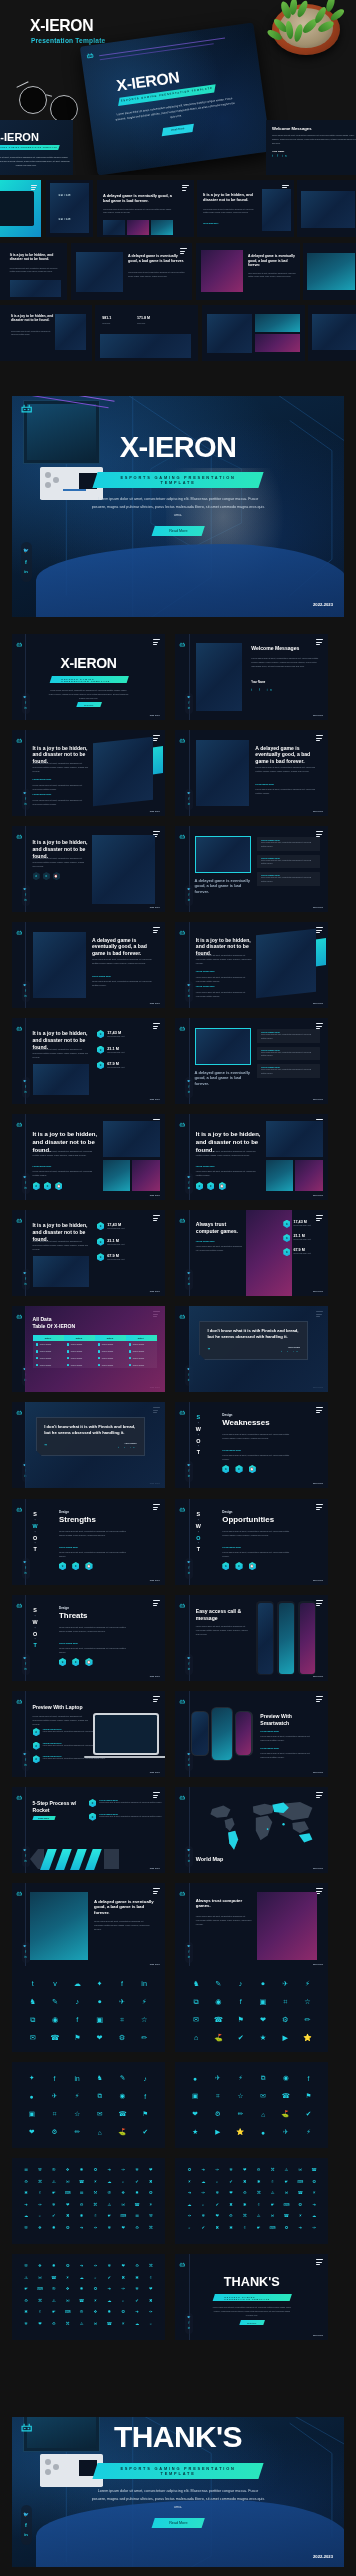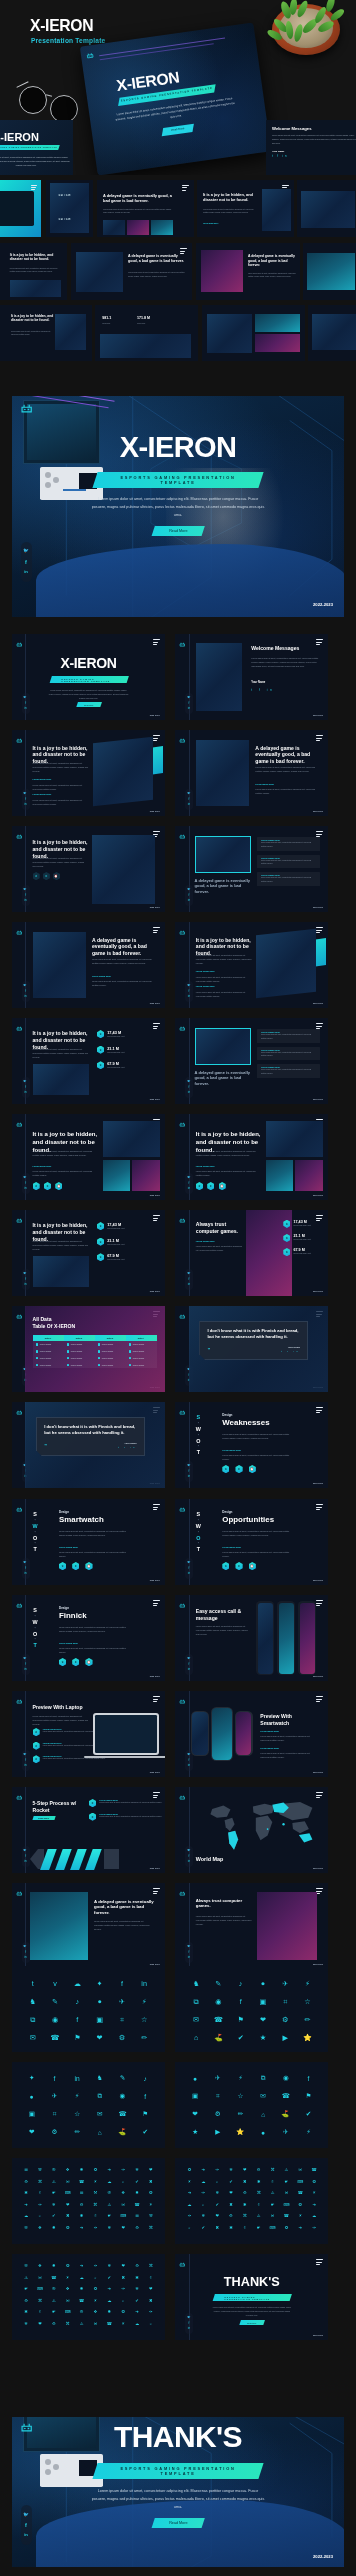--- a/index.html
+++ b/index.html
@@ -1050,21 +1050,21 @@
   <div class="swotcol" style="position:absolute;left:20.5px;top:12px;">
               <b class="">S</b>
               <i>•</i>
               <b class="on">W</b>
               <i>•</i>
               <b class="">O</b>
               <i>•</i>
               <b class="">T</b>
             </div>
   <div style="position:absolute;left:47px;top:11px;font-size:3px;font-weight:bold;color:#dbe4ee;">Design</div>
-  <h3 style="position:absolute;left:47px;top:15.7px;font-size:7.9px;">Smartwatch</h3>
+  <h3 style="position:absolute;left:47px;top:15.7px;font-size:7.9px;">Strengths</h3>
   <div class="body" style="position:absolute;left:47px;top:30px;width:72px;">Lorem ipsum dolor sit amet, consectetuer adipiscing elit. Maecenas porttitor congue massa. Fusce posuere, magna sed pulvinar.</div>
   <div class="lbl" style="position:absolute;left:47px;top:47px;">Lorem ipsum dolor</div>
   <div class="body" style="position:absolute;left:47px;top:51px;width:72px;">Lorem ipsum dolor sit amet, consectetuer adipiscing elit. Maecenas porttitor congue.</div>
   <div style="position:absolute;left:47px;top:63px;display:flex;gap:6px;">
     <div class="hexi">★</div>
     <div class="hexi">➤</div>
     <div class="hexi">⏰</div>
   </div>
           </div>
           <div class="slide" style="width:153px;height:86px;">
@@ -1130,21 +1130,21 @@
   <div class="swotcol" style="position:absolute;left:20.5px;top:12px;">
               <b class="">S</b>
               <i>•</i>
               <b class="">W</b>
               <i>•</i>
               <b class="">O</b>
               <i>•</i>
               <b class="on">T</b>
             </div>
   <div style="position:absolute;left:47px;top:11px;font-size:3px;font-weight:bold;color:#dbe4ee;">Design</div>
-  <h3 style="position:absolute;left:47px;top:15.7px;font-size:7.9px;">Finnick</h3>
+  <h3 style="position:absolute;left:47px;top:15.7px;font-size:7.9px;">Threats</h3>
   <div class="body" style="position:absolute;left:47px;top:30px;width:72px;">Lorem ipsum dolor sit amet, consectetuer adipiscing elit. Maecenas porttitor congue massa. Fusce posuere, magna sed pulvinar.</div>
   <div class="lbl" style="position:absolute;left:47px;top:47px;">Lorem ipsum dolor</div>
   <div class="body" style="position:absolute;left:47px;top:51px;width:72px;">Lorem ipsum dolor sit amet, consectetuer adipiscing elit. Maecenas porttitor congue.</div>
   <div style="position:absolute;left:47px;top:63px;display:flex;gap:6px;">
     <div class="hexi">★</div>
     <div class="hexi">➤</div>
     <div class="hexi">⏰</div>
   </div>
           </div>
           <div class="slide" style="width:153px;height:86px;">

